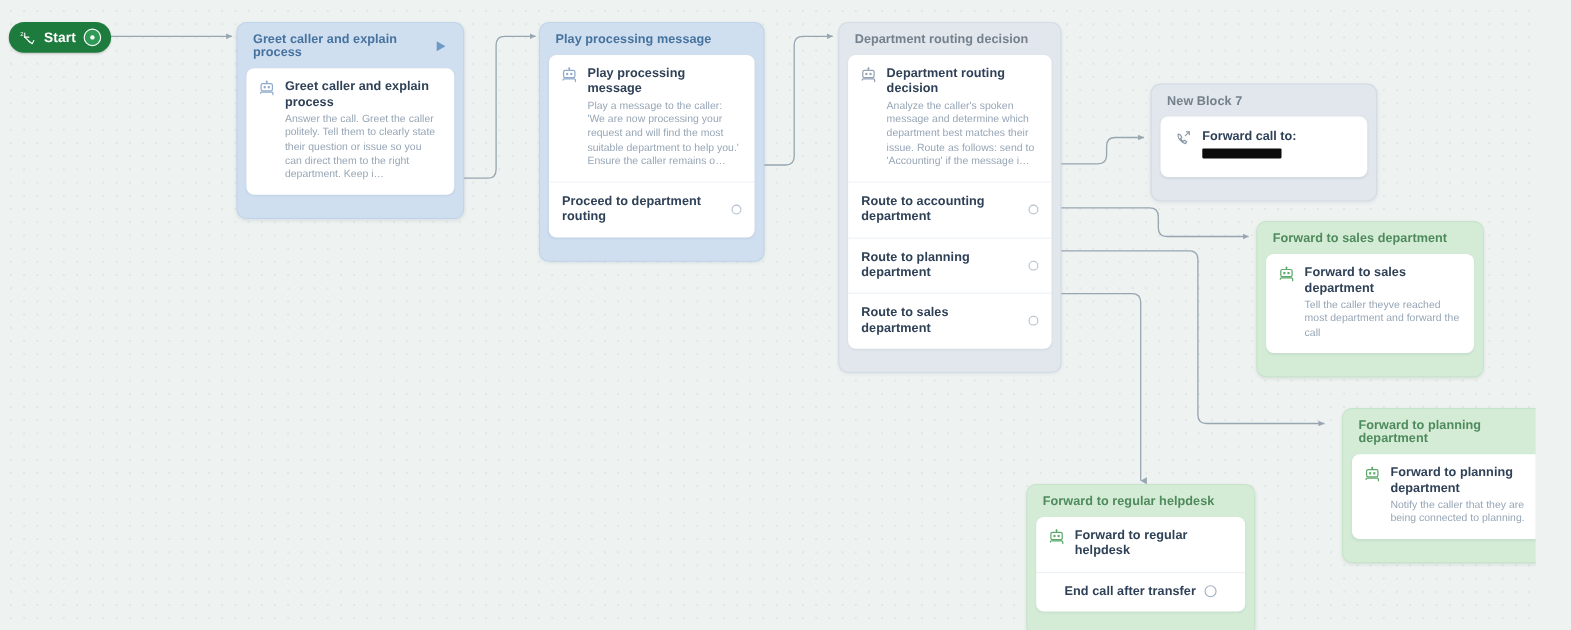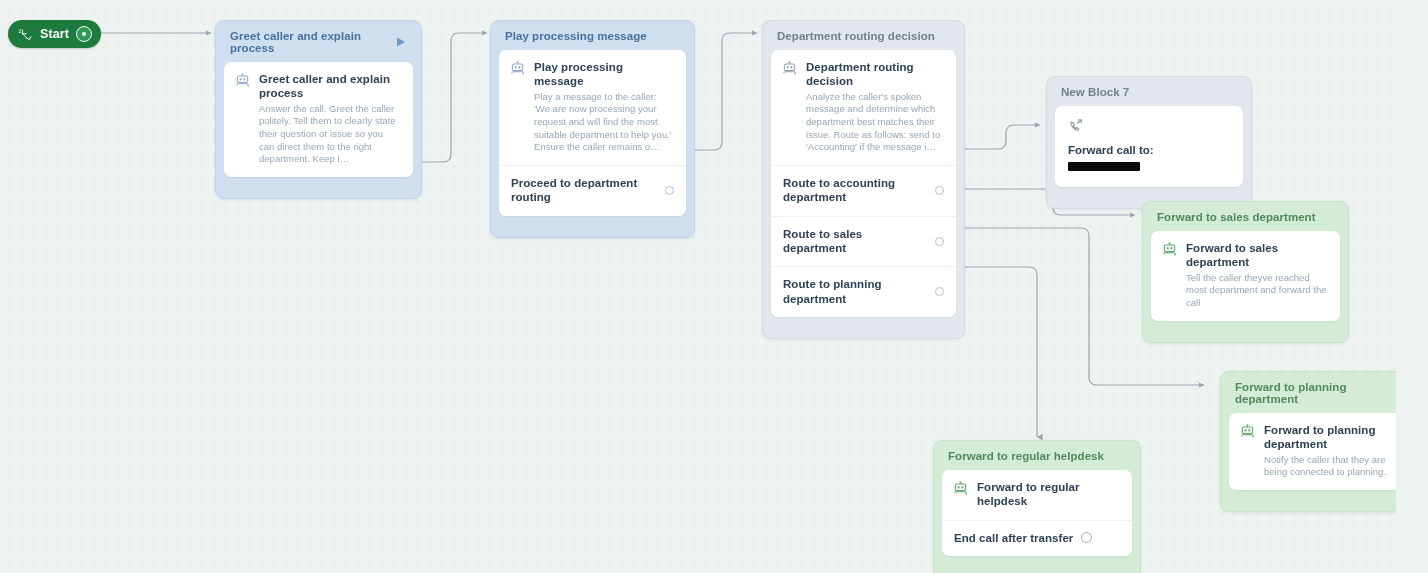--- a/index.html
+++ b/index.html
@@ -122,21 +122,21 @@
     font-size: 9.5px;
     color: #97a6b6;
     line-height: 1.33;
     letter-spacing: .02px;
   }
 
   
   .out-row {
     display: flex;
     align-items: center;
-    justify-content: flex-start;
+    justify-content: center;
     gap: 8px;
     padding: 10px 12px 11px 12px;
     border-top: 1px solid #edf1f5;
   }
   .out-label {
     font-size: 11.5px;
     font-weight: bold;
     color: #2f4157;
     line-height: 1.25;
     letter-spacing: .05px;
@@ -154,21 +154,20 @@
     border: 1.5px solid #9fadbd;
     display: flex; align-items: center; justify-content: center;
   }
 
   
   .fwd-row {
     display: flex;
     gap: 10px;
     padding: 11px 12px 12px 13px;
     align-items: flex-start;
-    flex-direction: column;
   }
   .fwd-body { min-width: 0; }
   .fwd-title {
     font-size: 11.5px;
     font-weight: bold;
     color: #2f4157;
     line-height: 1.25;
   }
   .redacted {
     margin-top: 2px;
@@ -302,25 +301,25 @@
         <div class="step-body">
           <div class="step-title">Department routing decision</div>
           <div class="step-desc">Analyze the caller's spoken message and determine which department best matches their issue. Route as follows: send to 'Accounting' if the message i…</div>
         </div>
       </div>
       <div class="out-row">
         <span class="out-label">Route to accounting department</span>
         <span class="port"></span>
       </div>
       <div class="out-row">
+        <span class="out-label">Route to planning department</span>
+        <span class="port"></span>
+      </div>
+      <div class="out-row">
         <span class="out-label">Route to sales department</span>
-        <span class="port"></span>
-      </div>
-      <div class="out-row">
-        <span class="out-label">Route to planning department</span>
         <span class="port"></span>
       </div>
     </div>
   </div>
 
   <div class="block gray" style="left:1046px; top:76px; width:206px;">
     <div class="block-header">
       <span class="block-title">New Block 7</span>
     </div>
     <div class="card">

